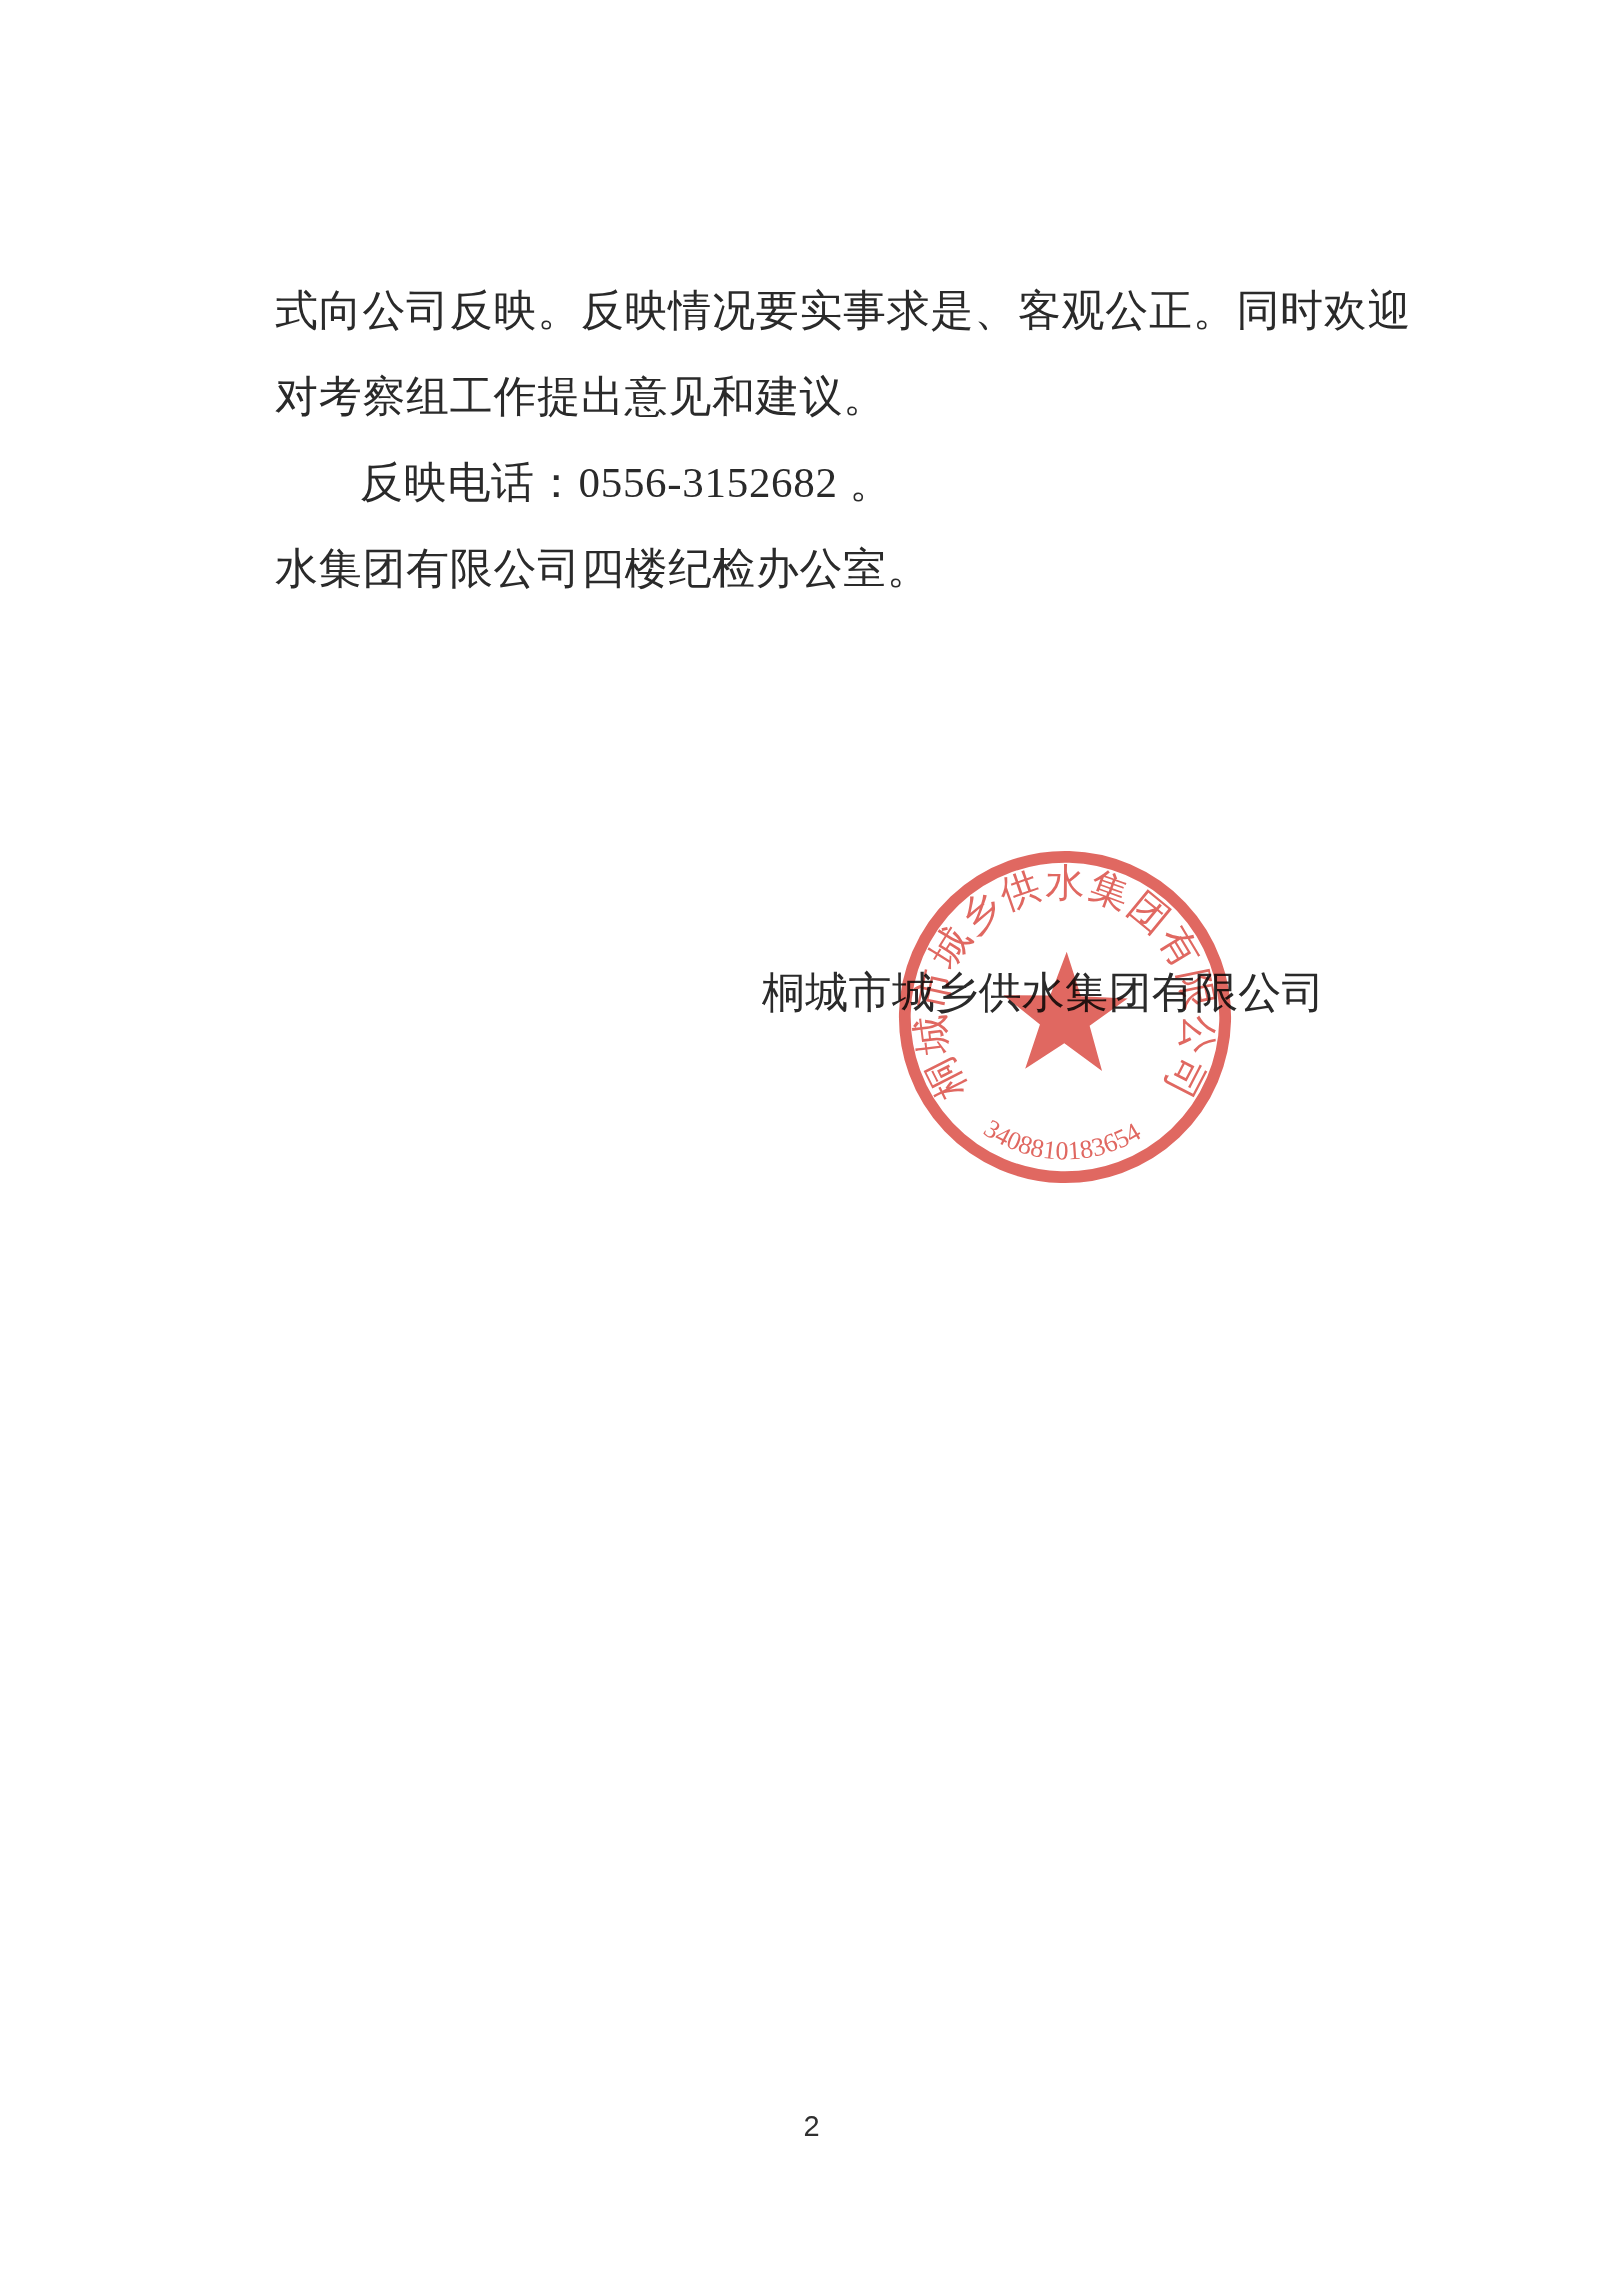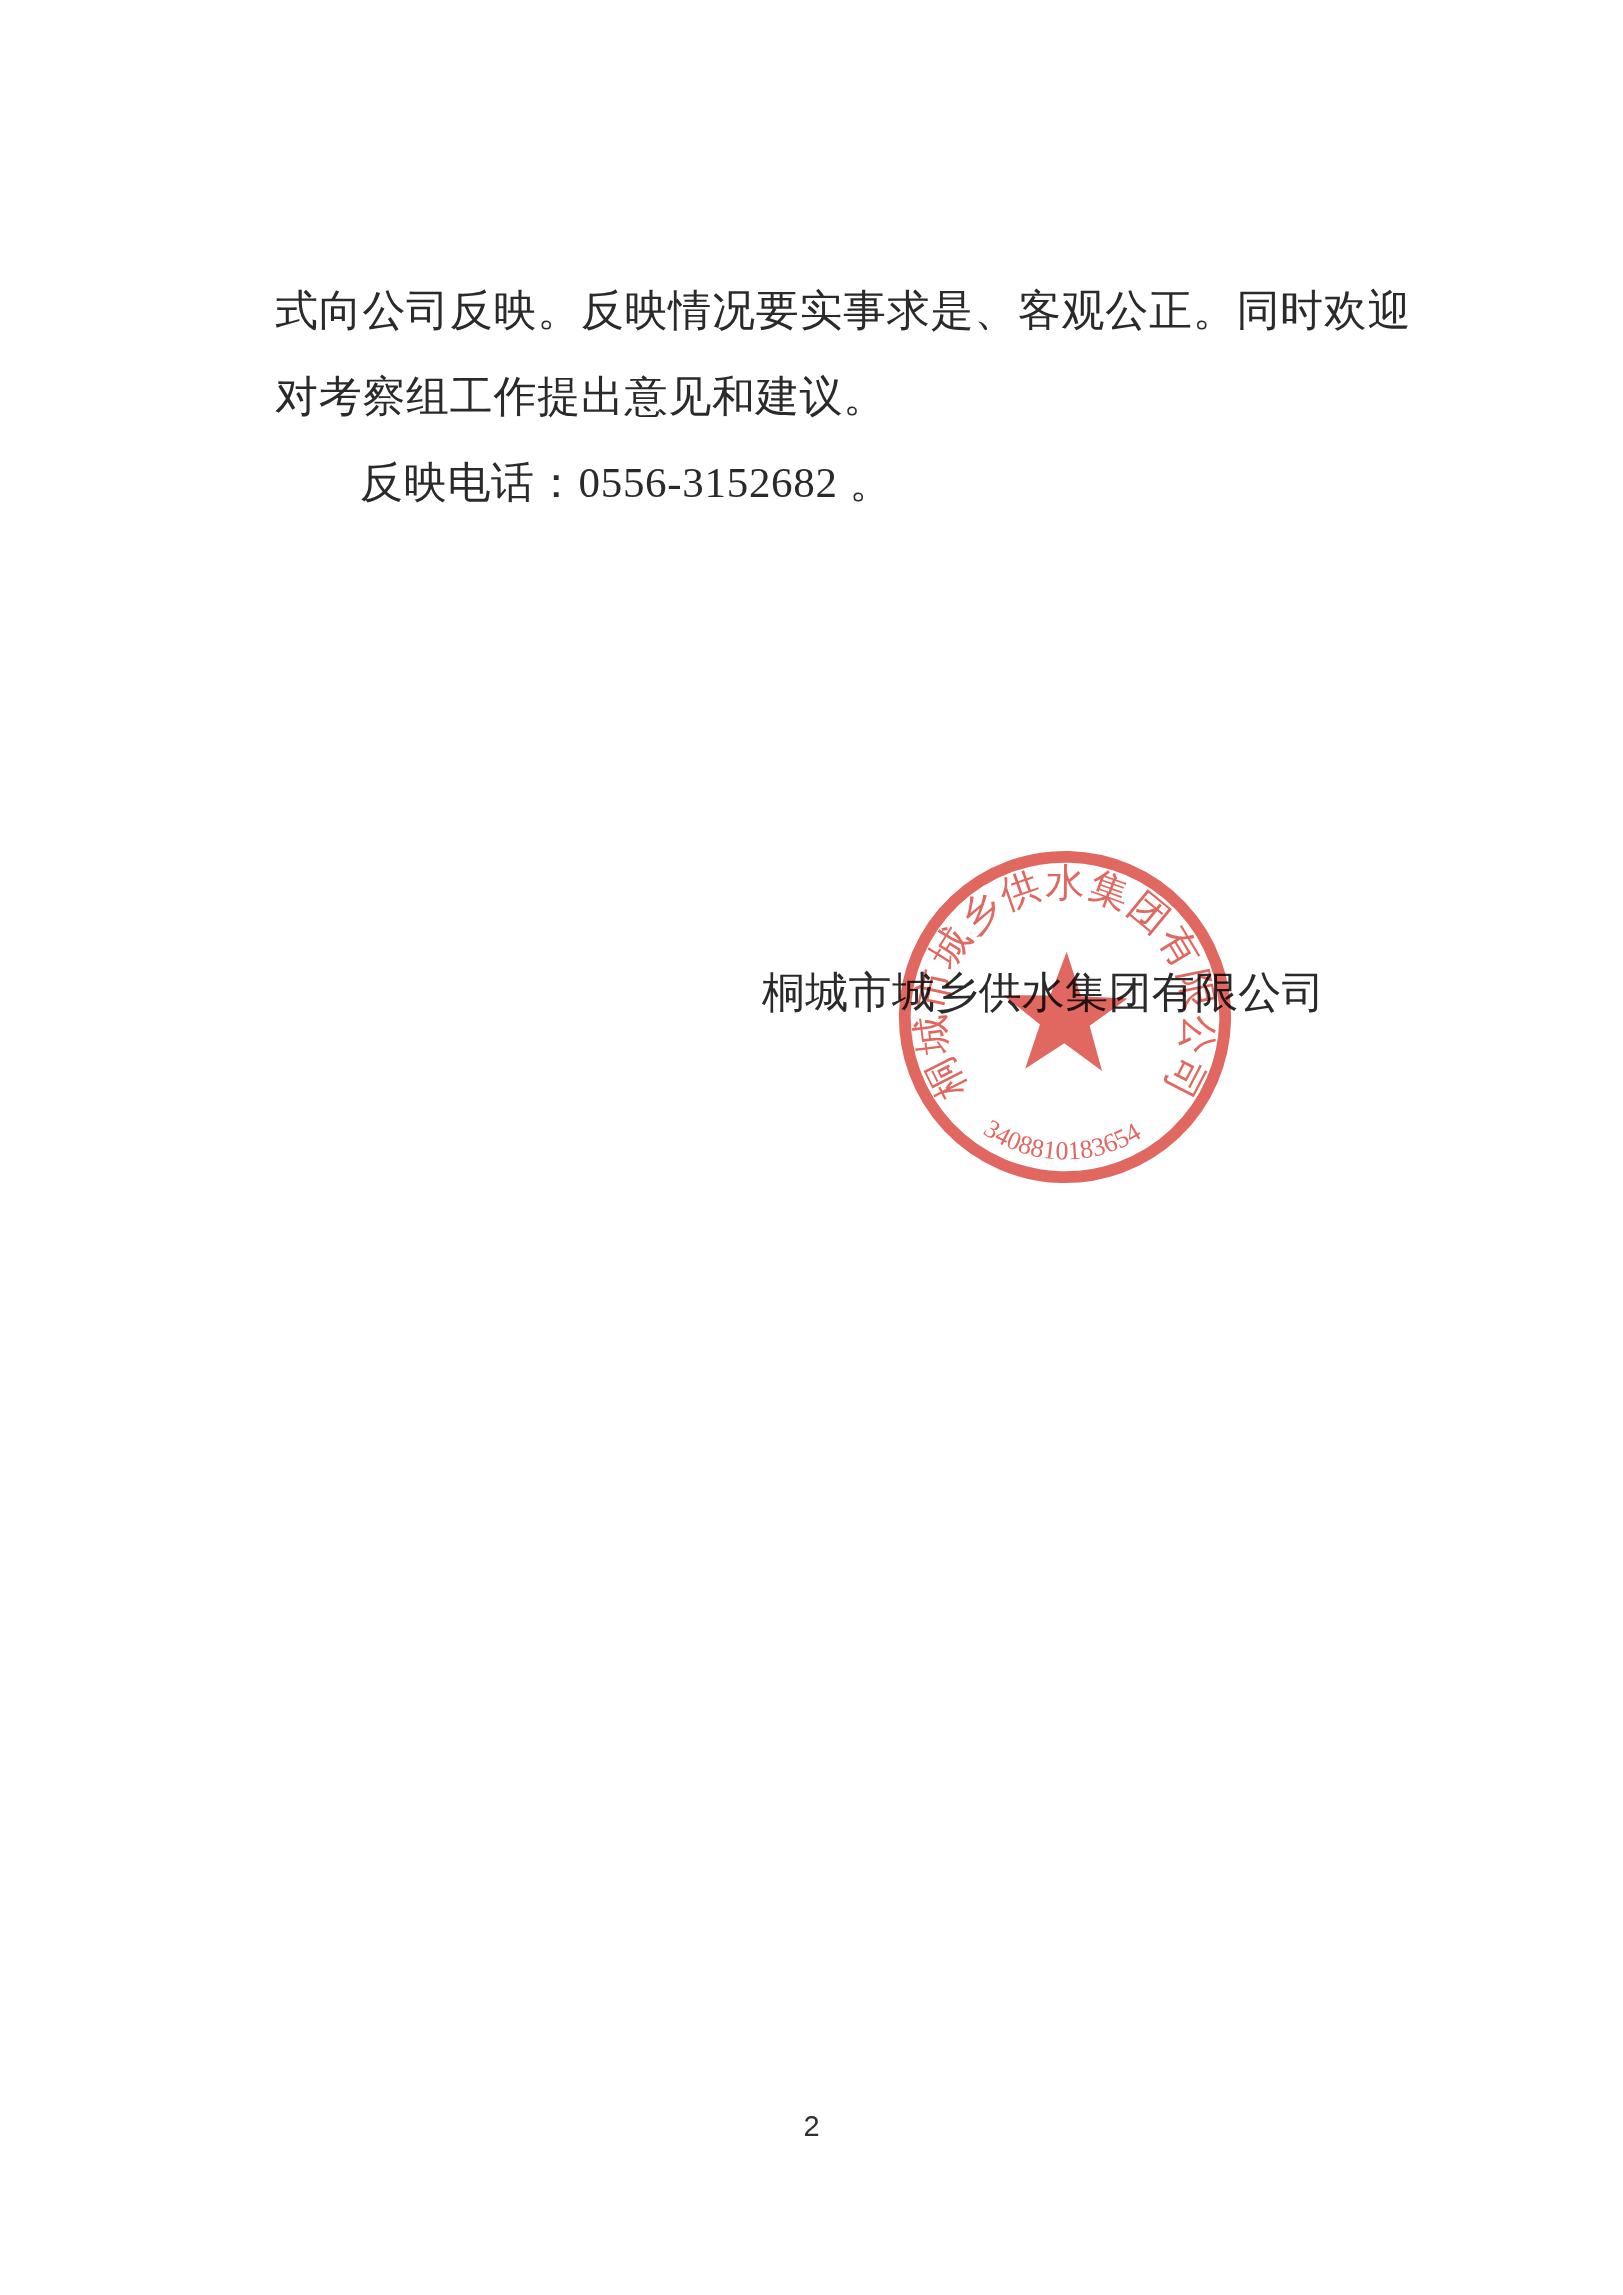--- a/index.html
+++ b/index.html
@@ -78,20 +78,21 @@
 </style>
 </head>
 <body>
 
 <div class="page">
 
   <div class="body-text">
     <div class="doc-line">式向公司反映。反映情况要实事求是、客观公正。同时欢迎</div>
     <div class="doc-line">对考察组工作提出意见和建议。</div>
     <div class="doc-line indent">反映电话：0556-3152682 。</div>
+    <div class="doc-line">水集团有限公司四楼纪检办公室。</div>
   </div>
 
   <div class="signature-block">
     <div class="signature-company">桐城市城乡供水集团有限公司</div>
   </div>
 
   <svg class="seal" viewBox="0 0 520 520" xmlns="http://www.w3.org/2000/svg">
     <defs>
       <path id="sealArcTop" d="M 114.2 374 A 185 185 0 1 1 405.8 374" fill="none"></path>
       <path id="sealArcBottom" d="M 138.1 440.7 A 218 218 0 0 0 381.9 440.7" fill="none"></path>

